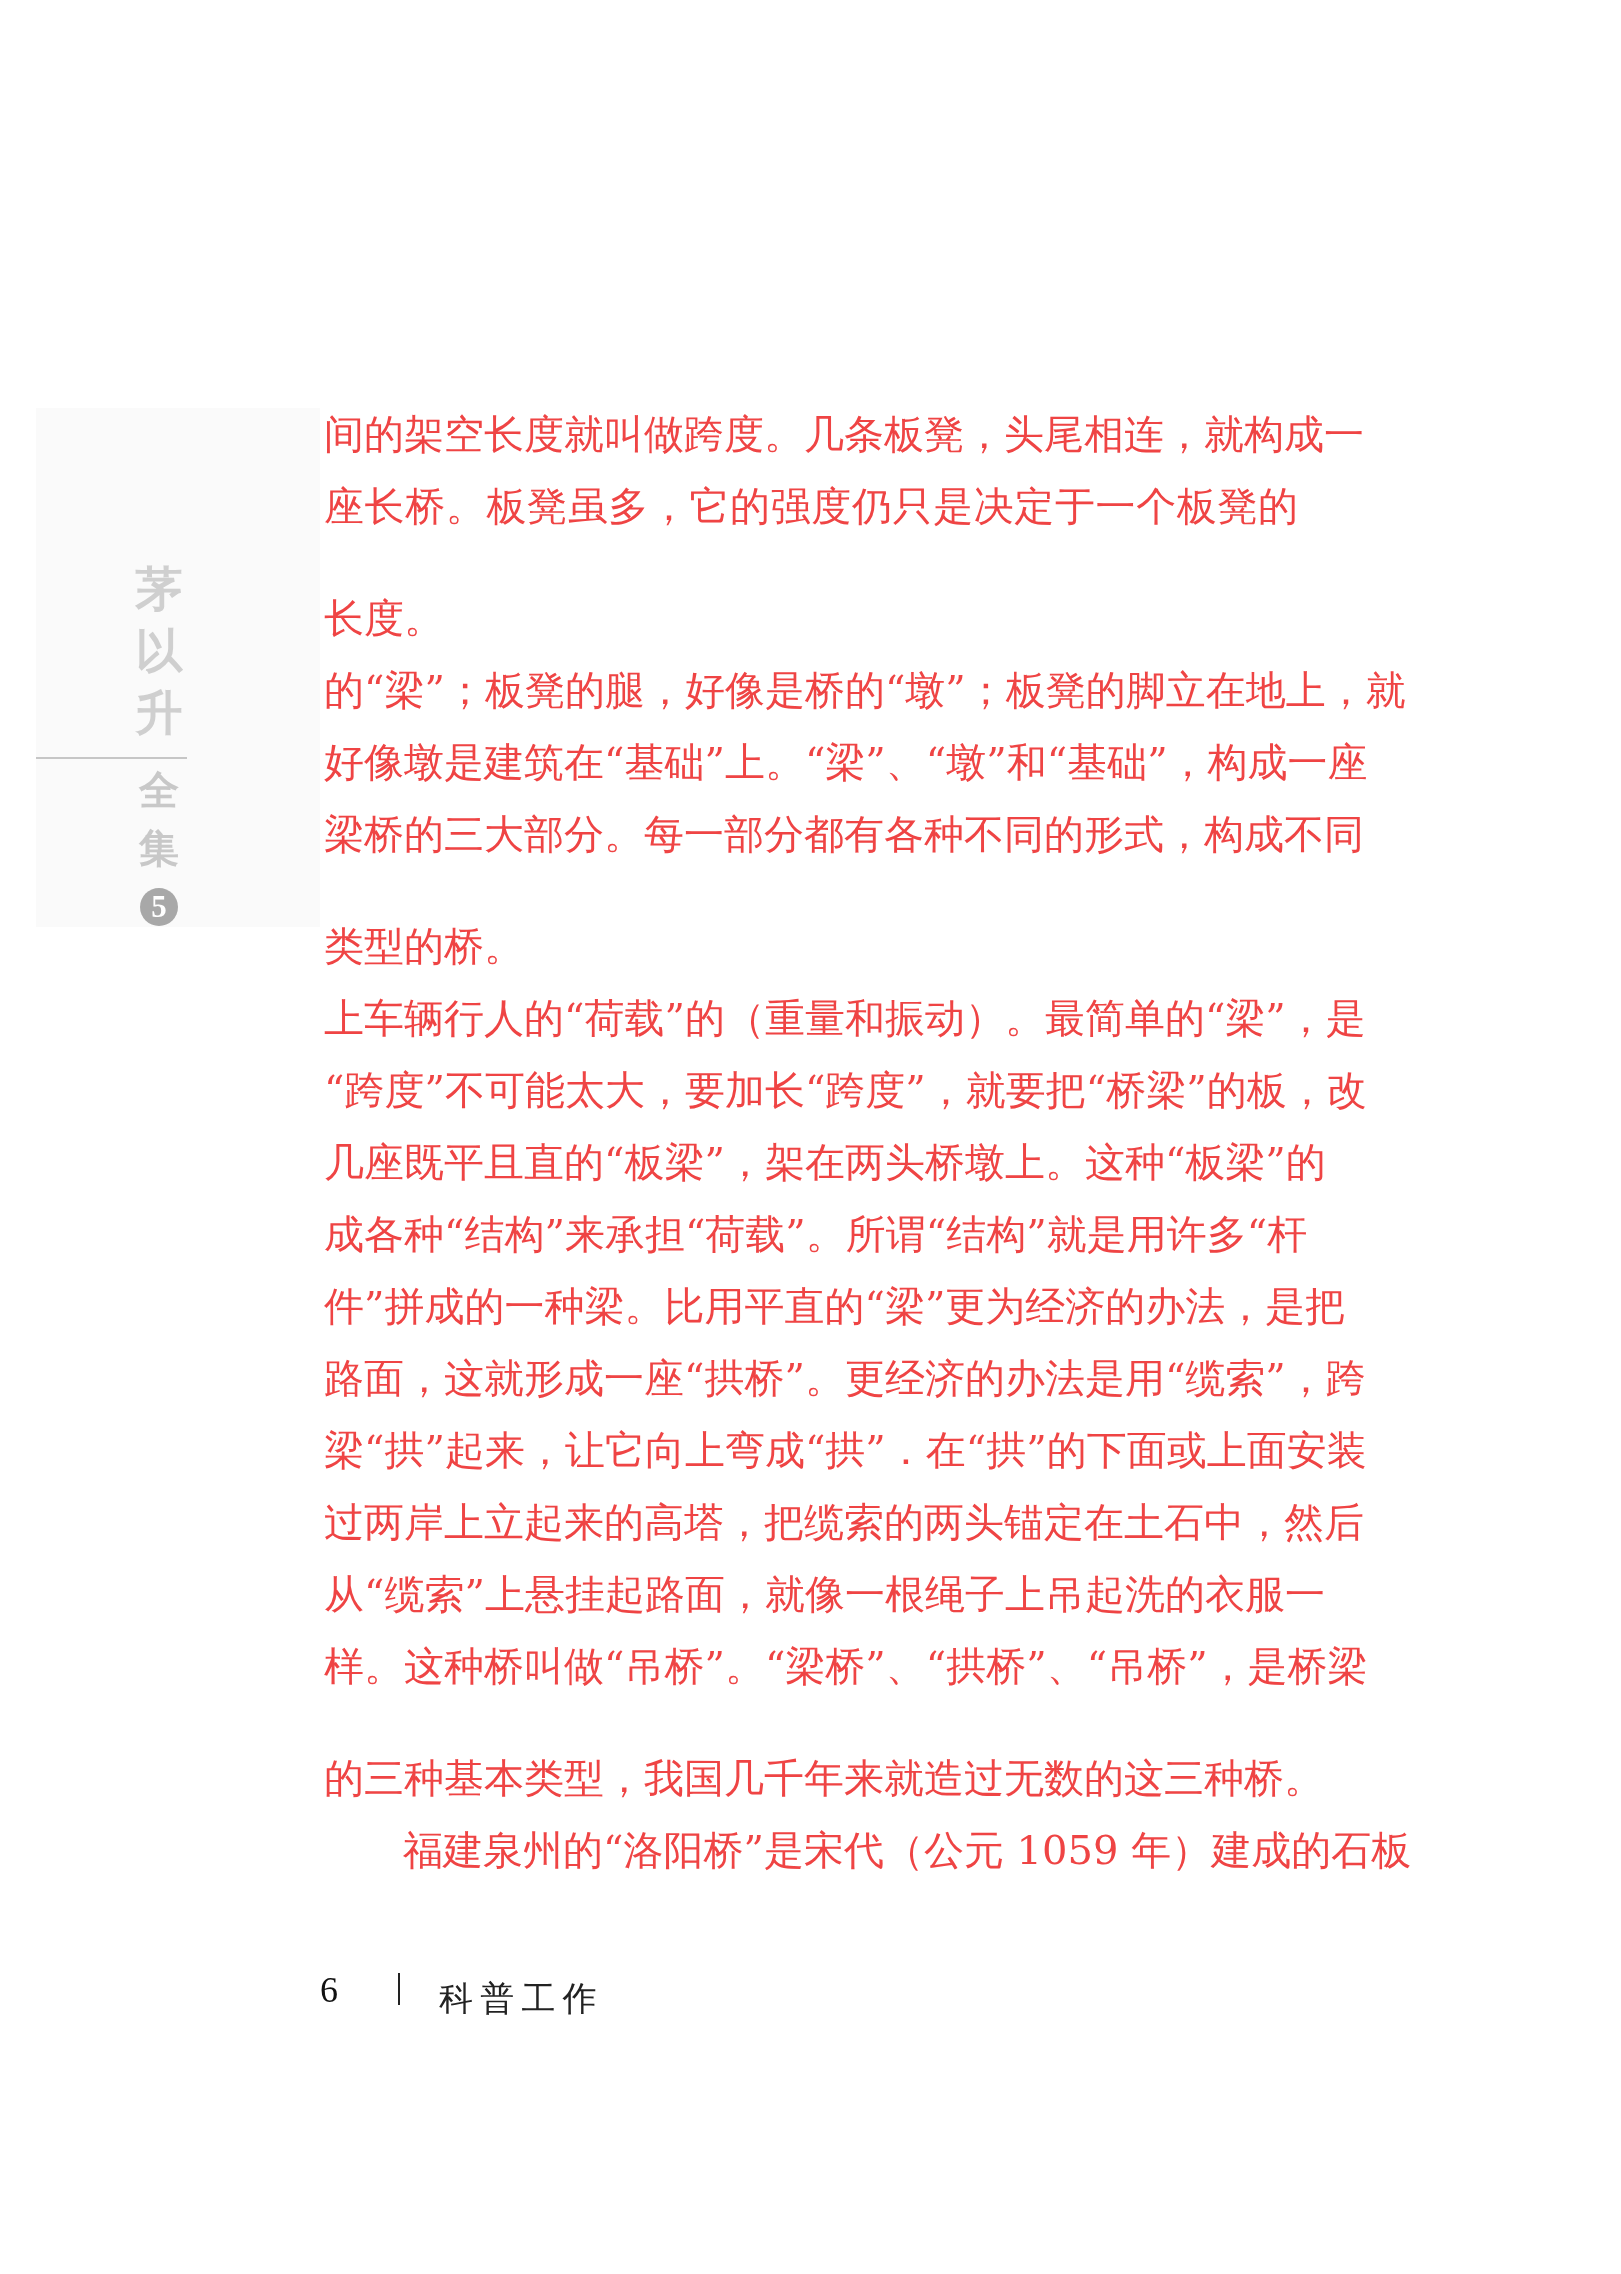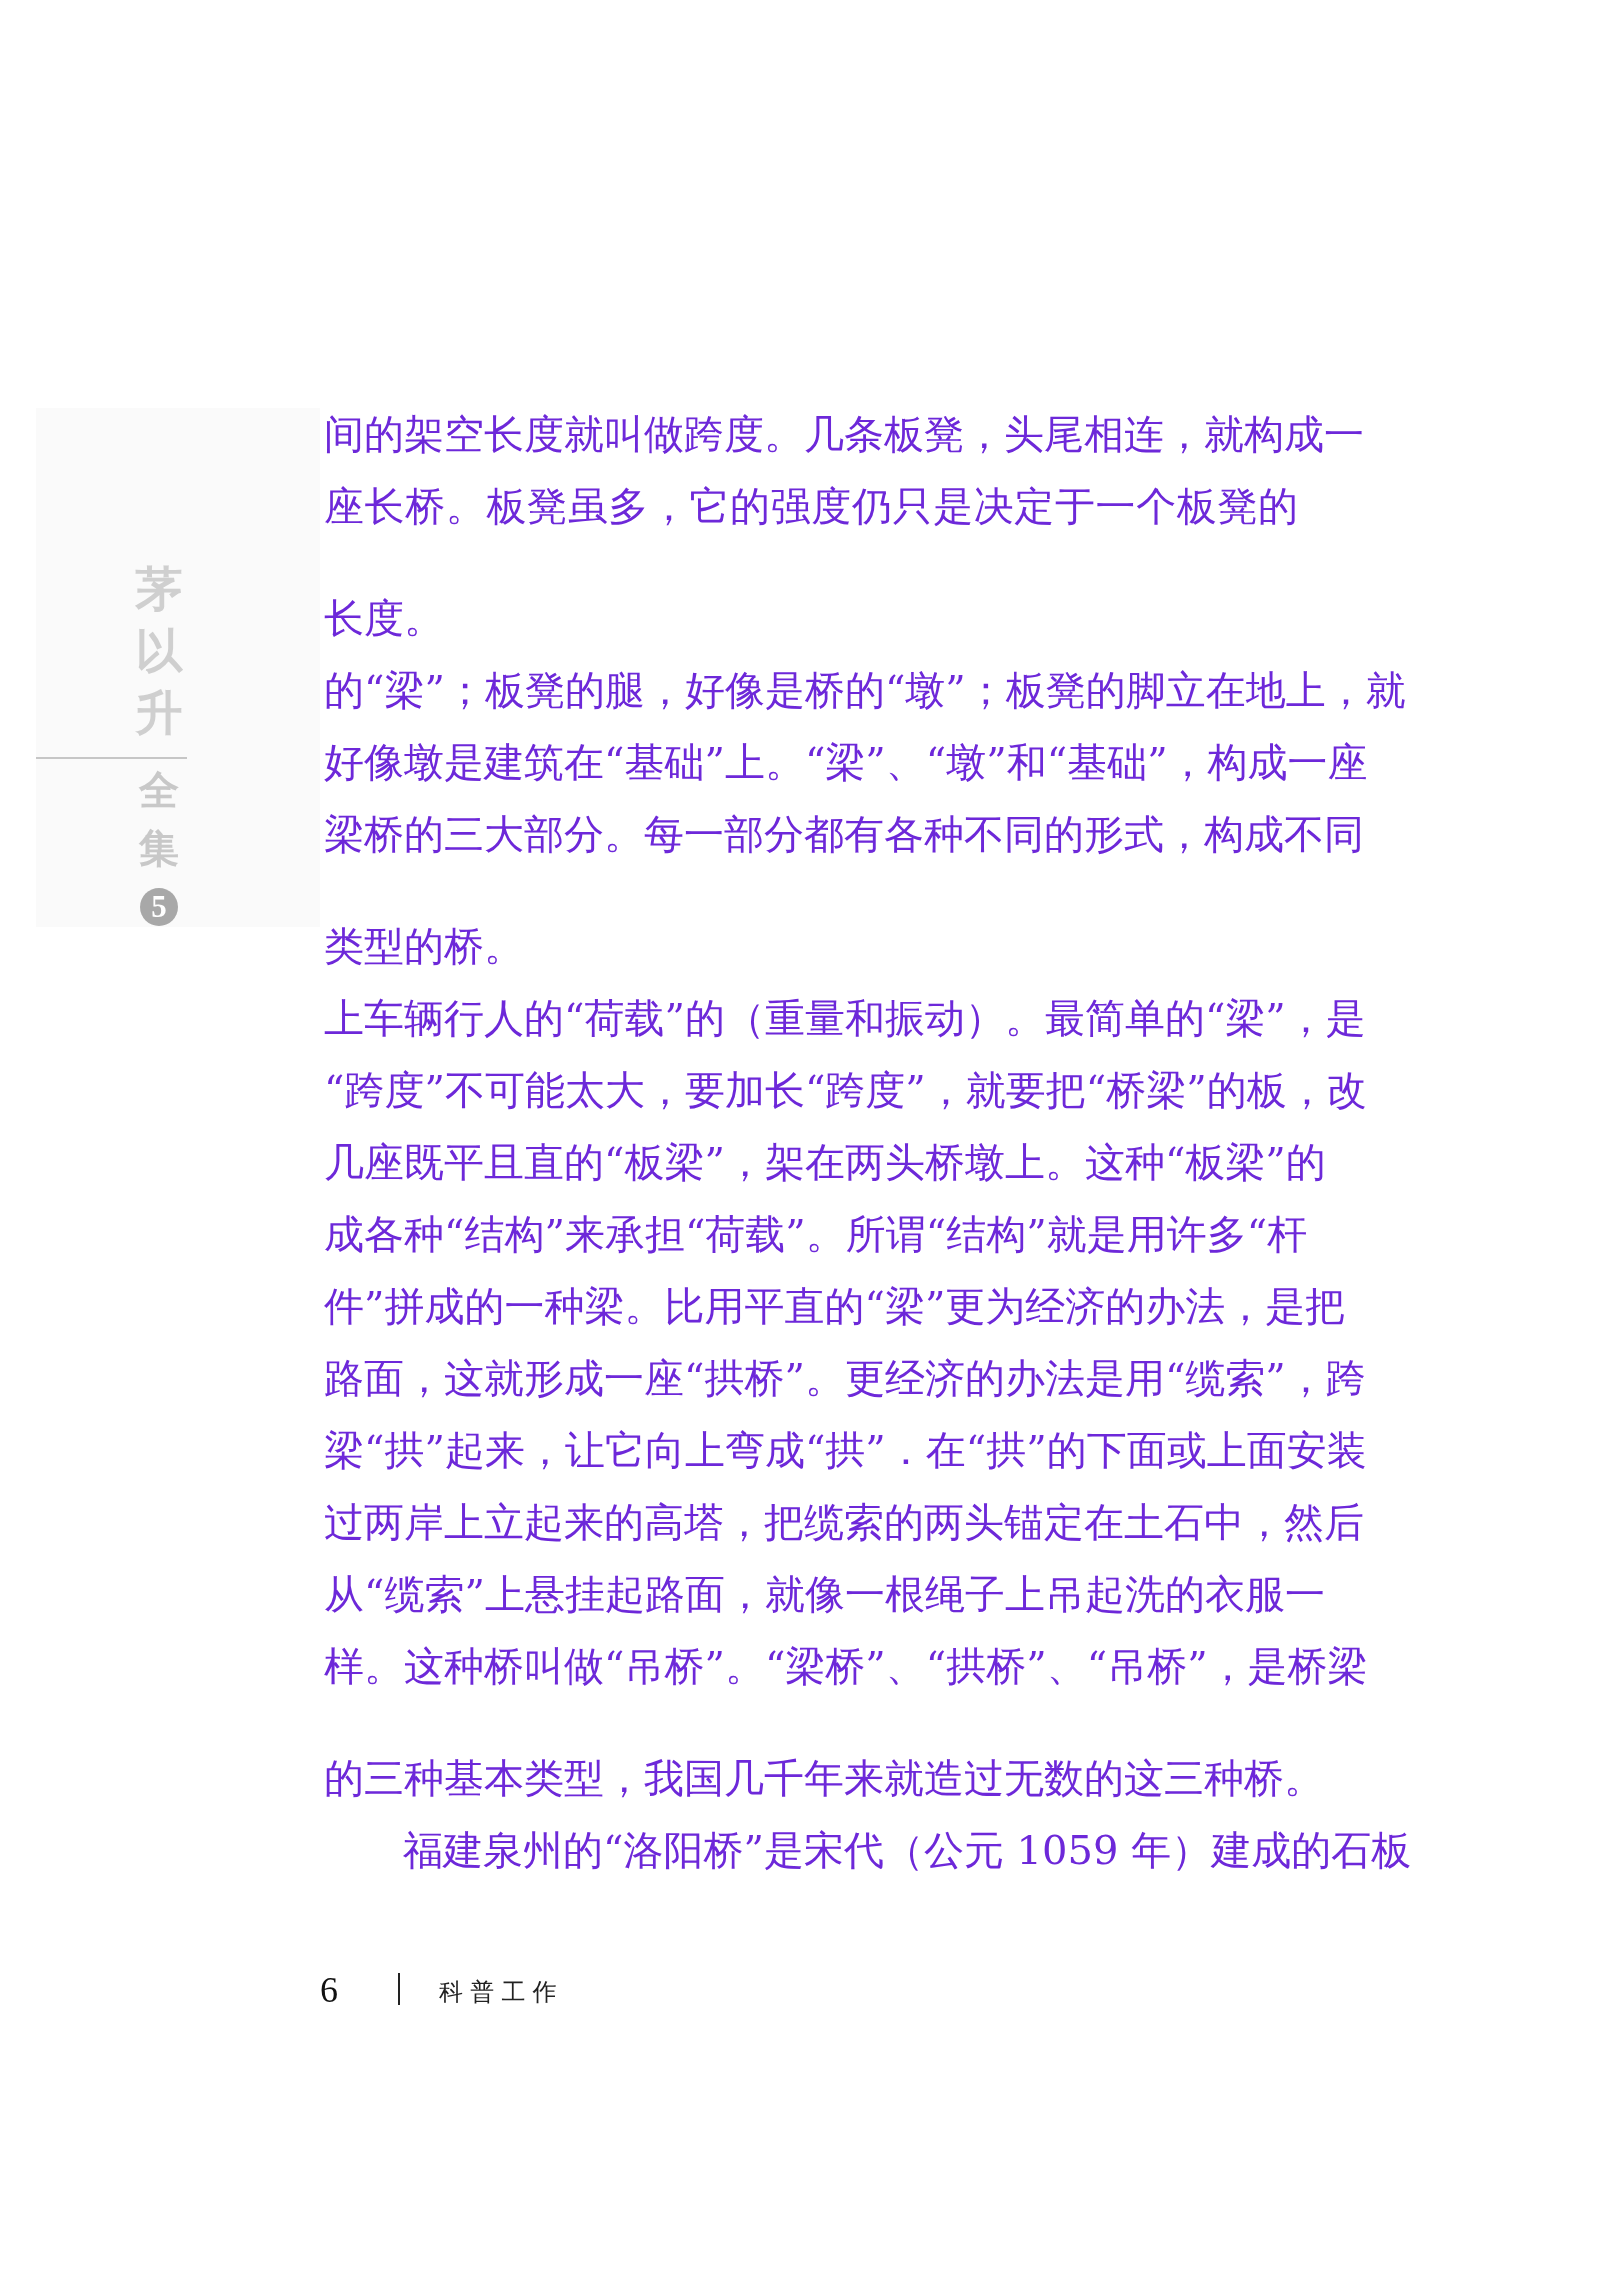--- a/index.html
+++ b/index.html
@@ -23,40 +23,40 @@
   }
   .vol-badge {
     position: absolute; left: 140px; top: 888px; width: 38px; height: 38px;
     border-radius: 50%; background: #a8a8a8; color: #ffffff;
     font-family: "Liberation Serif", serif; font-size: 31px; line-height: 38px;
     text-align: center; font-weight: bold;
   }
 
   .body-text {
     position: absolute; left: 324px; top: 407px; width: 974px;
-    font-family: "DejaVu Serif", serif; font-size: 40px; color: #6d28d9;
+    font-family: "DejaVu Serif", serif; font-size: 40px; color: #ef4444;
   }
   .line {
     height: 72px; line-height: 54px;
     text-align: justify; text-align-last: justify;
     white-space: nowrap; overflow: visible;
   }
   .line.last { text-align-last: left; margin-top: 40px; }
   .line.indent { padding-left: 79px; }
 
   .footer-page {
     position: absolute; left: 320px; top: 1969px;
     font-family: "Liberation Serif", serif; font-size: 36px; color: #111;
   }
   .footer-bar {
     position: absolute; left: 398px; top: 1973px; width: 1.8px; height: 32px; background: #222;
   }
   .footer-section {
     position: absolute; left: 439px; top: 1976px;
-    font-family: Liberation Mono, monospace; font-size: 24px; letter-spacing: 7.2px; color: #222;
+    font-family: Liberation Mono, monospace; font-size: 34px; letter-spacing: 7.2px; color: #222;
   }
 </style>
 </head>
 <body>
 
 <div class="side-panel"></div>
 <div class="side-title main">
   <span>茅</span>
   <span>以</span>
   <span>升</span>

